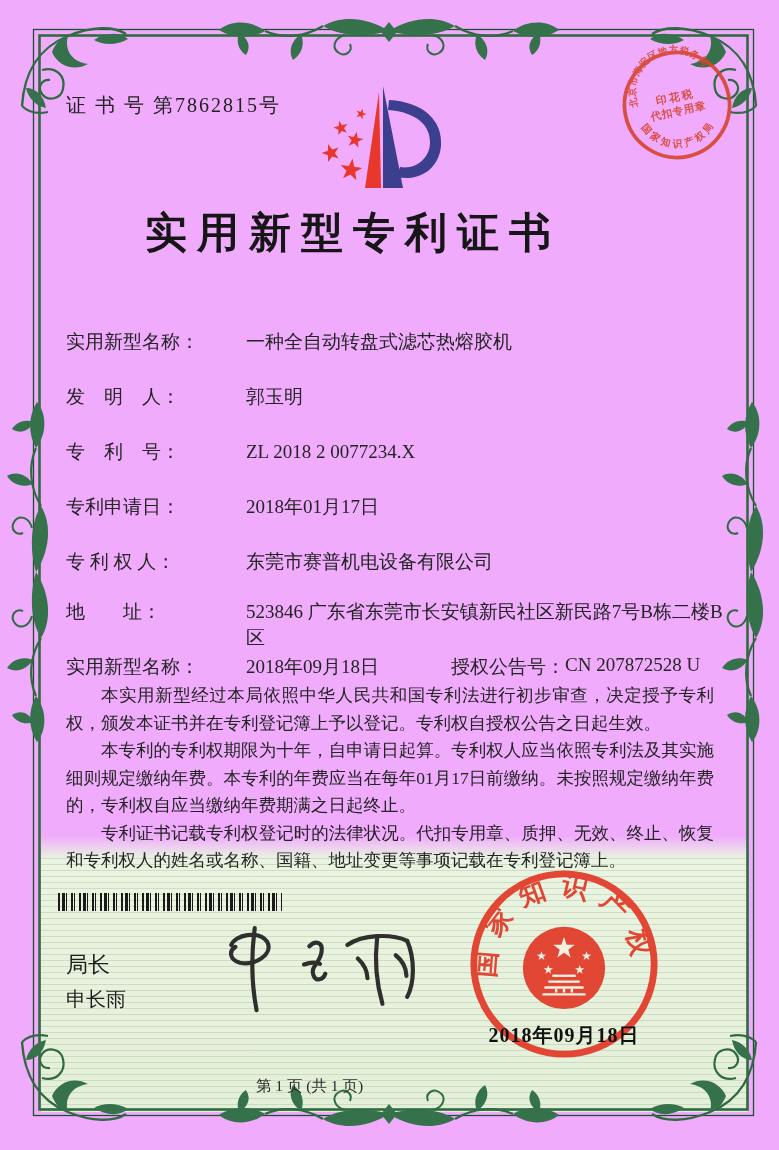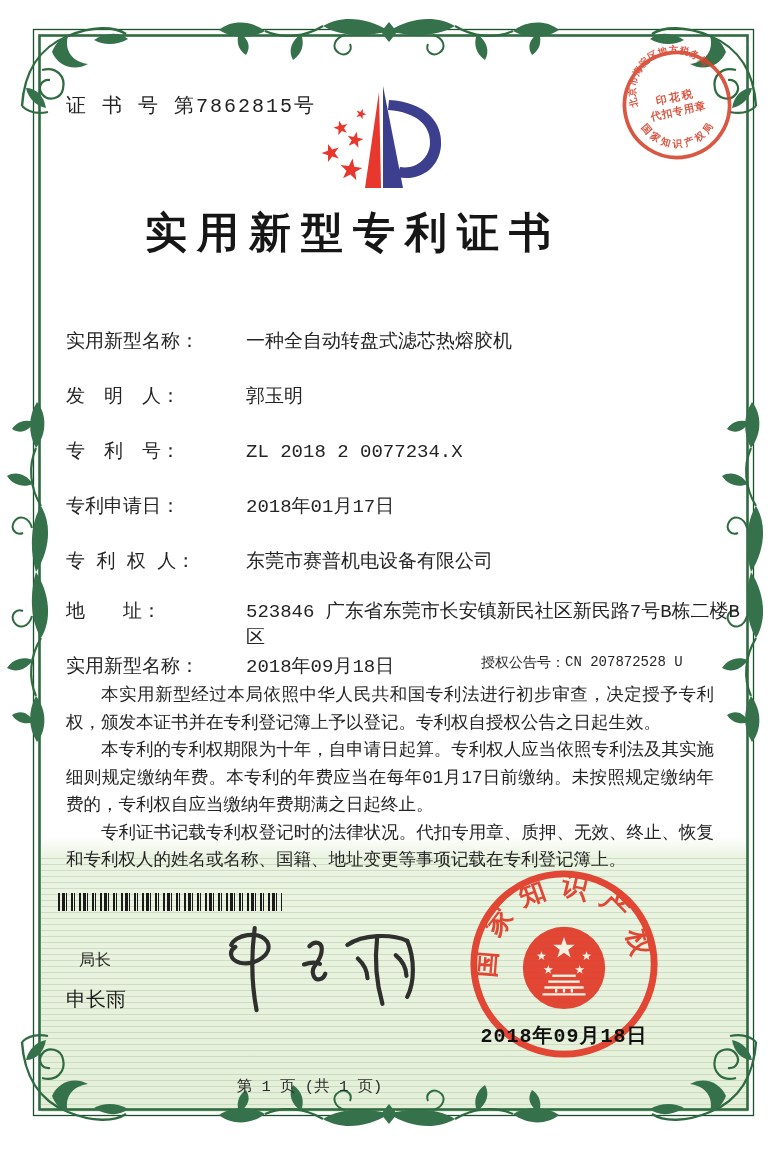--- a/index.html
+++ b/index.html
@@ -1,22 +1,22 @@
 <!DOCTYPE html>
 <html><head>
 <meta charset="utf-8">
 <style>
   html,body{margin:0;padding:0;background:#888;}
   .page{
     position:relative;
     width:779px;height:1150px;
     margin:0 auto;
-    background:#ffffff;
+    background:#f0abfc;
     overflow:hidden;
-    font-family:Liberation Mono, monospace;
+    font-family:Liberation Serif, serif;
     color:#262626;
   }
   .frame-svg{position:absolute;left:0;top:0;width:779px;height:1150px;pointer-events:none;}
   .band-fade{
     position:absolute;left:41px;top:836px;width:707px;height:22px;
     background:linear-gradient(to bottom, rgba(234,243,225,0), #eaf3e1);
   }
   .band{
     position:absolute;left:41px;top:858px;width:707px;height:254px;
     background:
@@ -37,36 +37,36 @@
     text-align:center;font-size:42px;font-weight:700;
     letter-spacing:10px;color:#161616;
   }
   .row{
     position:absolute;left:66px;display:flex;align-items:flex-start;
     font-size:19px;line-height:26px;color:#242424;gap:46px;
   }
   .row .lbl{display:inline-block;min-width:134px;white-space:nowrap;}
   .row .val{white-space:nowrap;}
   .addr-val{max-width:520px;white-space:normal;}
-  .grant-right{position:absolute;left:481px;top:654px;font-size:14px;display:flex;}
+  .grant-right{position:absolute;left:451px;top:654px;font-size:19px;display:flex;}
   .paras{
     position:absolute;left:66px;top:682px;width:648px;
     font-size:17.5px;line-height:27.5px;text-align:justify;color:#242424;
   }
   .paras p{margin:0;text-indent:2em;}
   .barcode{
     position:absolute;left:58px;top:893px;width:224px;height:18px;
     background:repeating-linear-gradient(90deg,
       #1a1a1a 0 2px, rgba(0,0,0,0) 2px 4px,
       #1a1a1a 4px 7px, rgba(0,0,0,0) 7px 8px,
       #1a1a1a 8px 9px, rgba(0,0,0,0) 9px 13px,
       #1a1a1a 13px 15px, rgba(0,0,0,0) 15px 16px,
       #1a1a1a 16px 17px, rgba(0,0,0,0) 17px 21px);
   }
-  .officer-title{position:absolute;left:79px;top:950px;font-size:16px;color:#1f1f1f;}
+  .officer-title{position:absolute;left:66px;top:950px;font-size:22px;color:#1f1f1f;}
   .officer-name{position:absolute;left:66px;top:986px;font-size:20px;color:#1f1f1f;}
   .signature{position:absolute;left:192px;top:912px;width:250px;height:105px;transform:rotate(-2deg);}
   .seal{position:absolute;left:466px;top:866px;width:196px;height:196px;opacity:.93;}
   .seal-date{
     position:absolute;left:468px;top:1022px;width:192px;
     text-align:center;font-size:20px;font-weight:700;color:#111;
     letter-spacing:1px;
   }
   .footer{
     position:absolute;left:0;top:1076px;width:619px;

